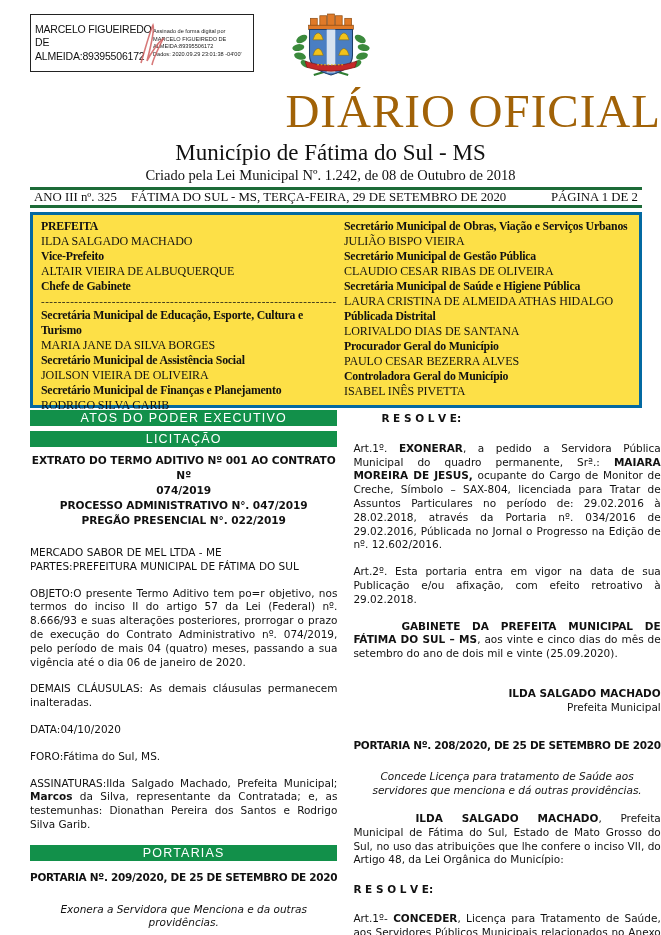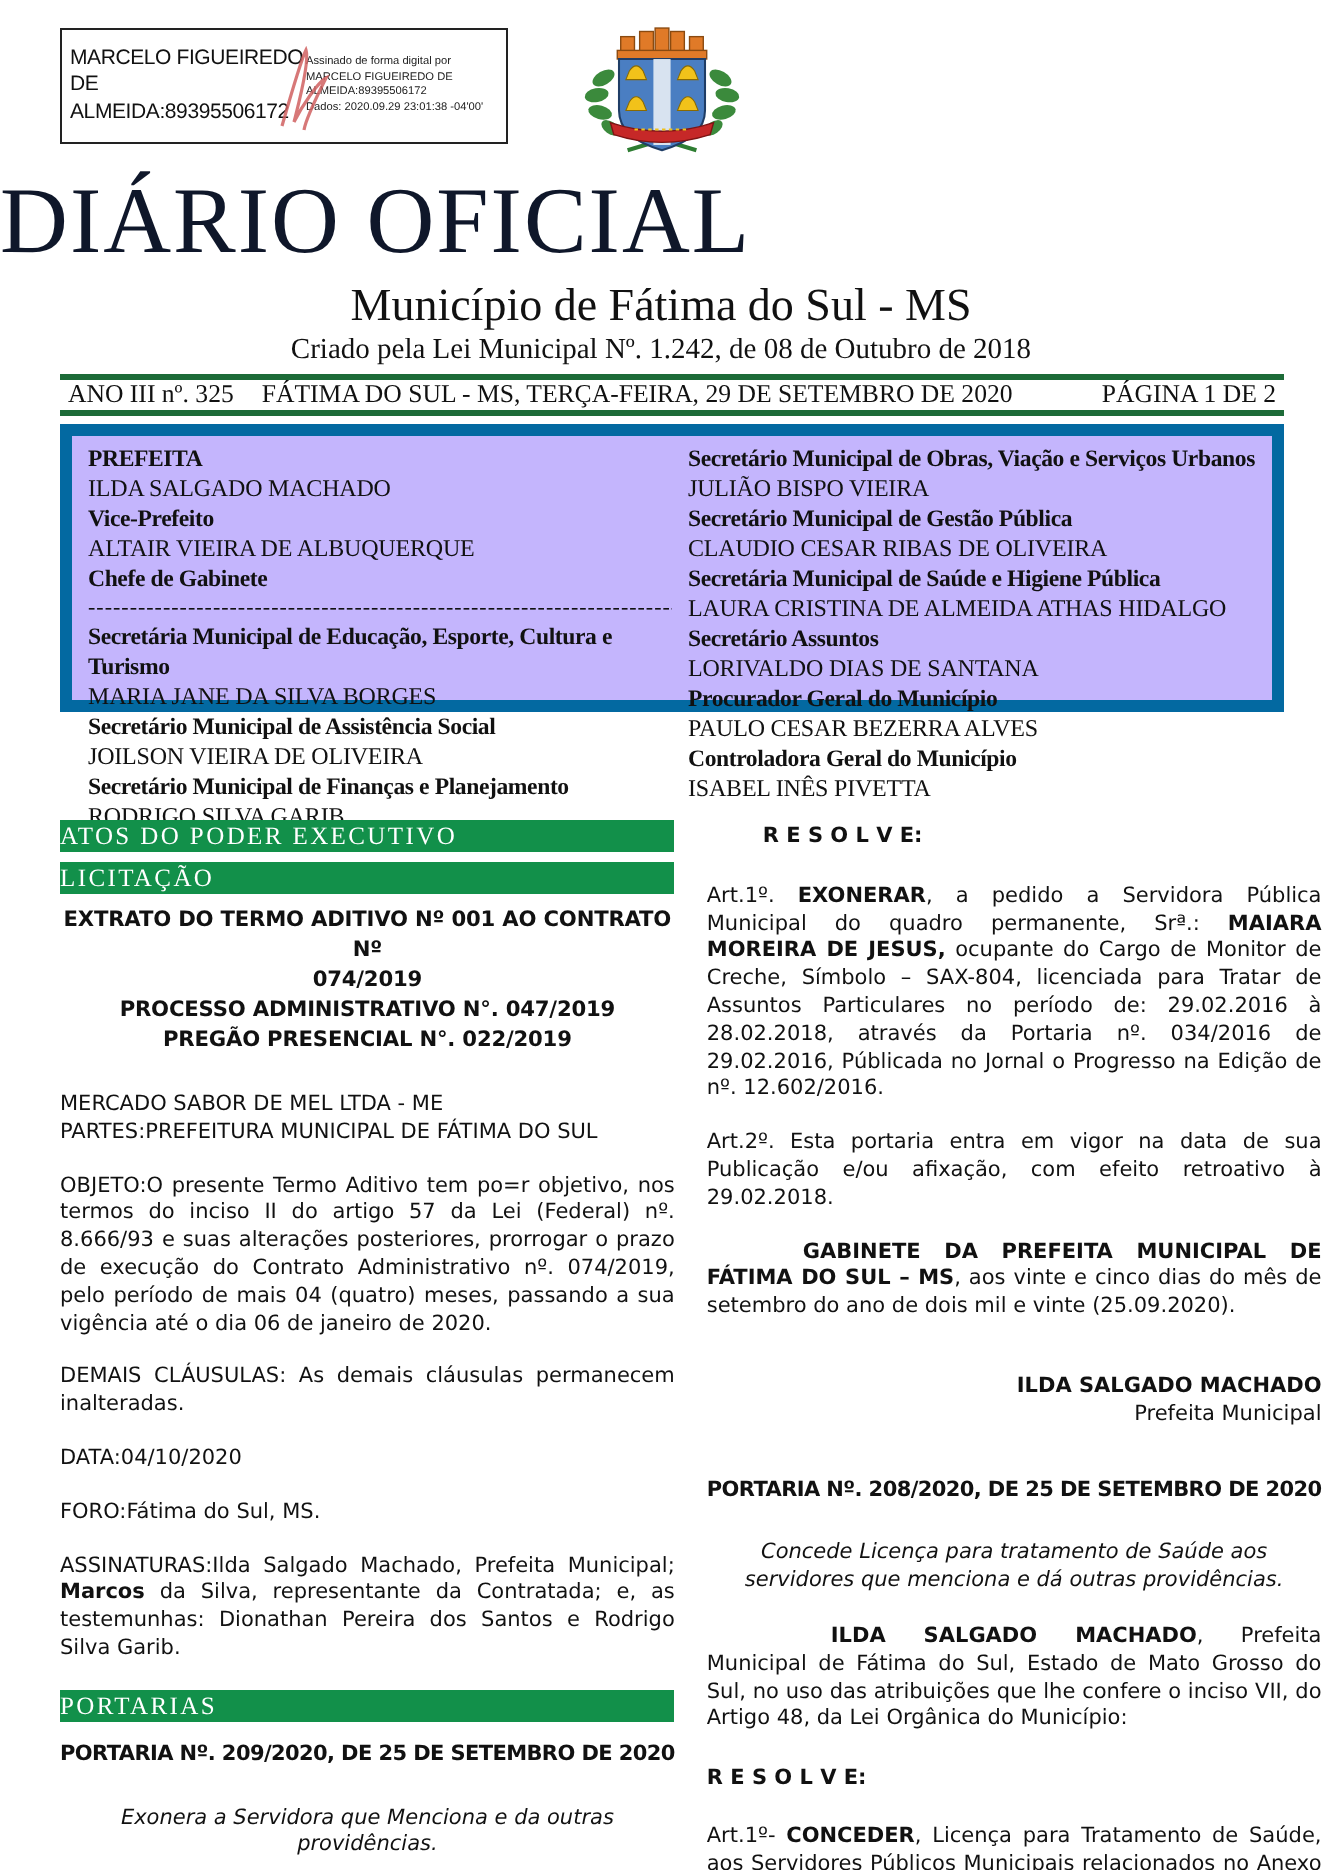--- a/index.html
+++ b/index.html
@@ -21,64 +21,64 @@
   }
   .sig-flourish { position:absolute; left:104px; top:4px; width:34px; height:50px; }
   .sig-details {
     margin-left:auto; width:96px; font-family:"Liberation Sans", sans-serif;
     font-size:5.6px; line-height:7.5px; color:#222;
   }
   
   .crest { position:absolute; left:50%; top:8px; transform:translateX(-50%); width:86px; height:86px; }
   
   .mast-title {
-    position:absolute; top:84px; left:0; width:100%; text-align:left;
-    font-size:47px; letter-spacing:1px; color:#0f172a; font-weight:normal;
+    position:absolute; top:84px; left:0; width:100%; text-align:right;
+    font-size:47px; letter-spacing:1px; color:#a16207; font-weight:normal;
   }
   .mast-sub {
     position:absolute; top:140px; left:0; width:100%; text-align:center;
     font-size:23px; color:#111;
   }
   .mast-tag {
     position:absolute; top:167px; left:0; width:100%; text-align:center;
     font-size:14.5px; color:#111;
   }
   .rule { position:absolute; left:30px; width:612px; height:3px; background:#1d6b38; }
   .rule-top { top:187px; }
   .rule-bottom { top:205px; }
   .infobar {
     position:absolute; top:189.5px; left:34px; width:604px;
     display:flex; font-size:12.8px; color:#111;
   }
   .infobar .edition { margin-right:14px; }
   .infobar .pagenum { margin-left:auto; }
   
   .dir-box {
-    position:absolute; top:212px; left:30px; width:612px; height:144px;
-    border:6px solid #0369a1; background:#c4b5fd;
+    position:absolute; top:212px; left:30px; width:612px; height:196px;
+    border:3px solid #0369a1; background:#fde047;
     display:flex; padding:4px 8px 2px 8px;
   }
   .dir-col { width:50%; }
   .dir-col.right { padding-left:8px; }
   .dir-label {
     font-weight:bold; font-size:11.8px; line-height:15px; letter-spacing:-0.2px; color:#111;
   }
   .dir-name { font-size:12px; line-height:15px; color:#111; letter-spacing:-0.1px; }
   .dir-sep { font-size:11px; line-height:14px; letter-spacing:0.5px; color:#111;
              overflow:hidden; white-space:nowrap; }
   
   .body-cols {
     position:absolute; top:410px; left:30px; width:612px;
     display:grid; grid-template-columns:1fr 1fr; column-gap:16px;
     font-family:"DejaVu Sans", sans-serif; font-size:10.5px; line-height:13.8px;
     color:#111;
   }
   .bar {
-    background:#12904a; color:#fff; text-align:left;
-    font-family:Liberation Serif, serif; font-size:12.5px; line-height:16px;
+    background:#12904a; color:#fff; text-align:center;
+    font-family:Liberation Sans, sans-serif; font-size:12.5px; line-height:16px;
     letter-spacing:1.2px; margin-bottom:5px;
   }
   .heading-block { margin:6px 0 12px; }
   .h-line { text-align:center; font-weight:bold; font-size:10.6px; line-height:15px; letter-spacing:-0.1px; }
   .par { text-align:justify; margin-bottom:13px; }
   .indent { text-indent:62px; }
   .indent-sm { text-indent:28px; }
   .center { text-align:center; }
   .right-al { text-align:right; }
   .italic { font-style:italic; }
@@ -172,21 +172,21 @@
       <div class="dir-label">Secretário Municipal de Finanças e Planejamento</div>
       <div class="dir-name">RODRIGO SILVA GARIB</div>
     </div>
     <div class="dir-col right">
       <div class="dir-label">Secretário Municipal de Obras, Viação e Serviços Urbanos</div>
       <div class="dir-name">JULIÃO BISPO VIEIRA</div>
       <div class="dir-label">Secretário Municipal de Gestão Pública</div>
       <div class="dir-name">CLAUDIO CESAR RIBAS DE OLIVEIRA</div>
       <div class="dir-label">Secretária Municipal de Saúde e Higiene Pública</div>
       <div class="dir-name">LAURA CRISTINA DE ALMEIDA ATHAS HIDALGO</div>
-      <div class="dir-label">Secretário Assuntos</div>
+      <div class="dir-label">Públicada Distrital</div>
       <div class="dir-name">LORIVALDO DIAS DE SANTANA</div>
       <div class="dir-label">Procurador Geral do Município</div>
       <div class="dir-name">PAULO CESAR BEZERRA ALVES</div>
       <div class="dir-label">Controladora Geral do Município</div>
       <div class="dir-name">ISABEL INÊS PIVETTA</div>
     </div>
   </div>
 
   <div class="body-cols">
 

